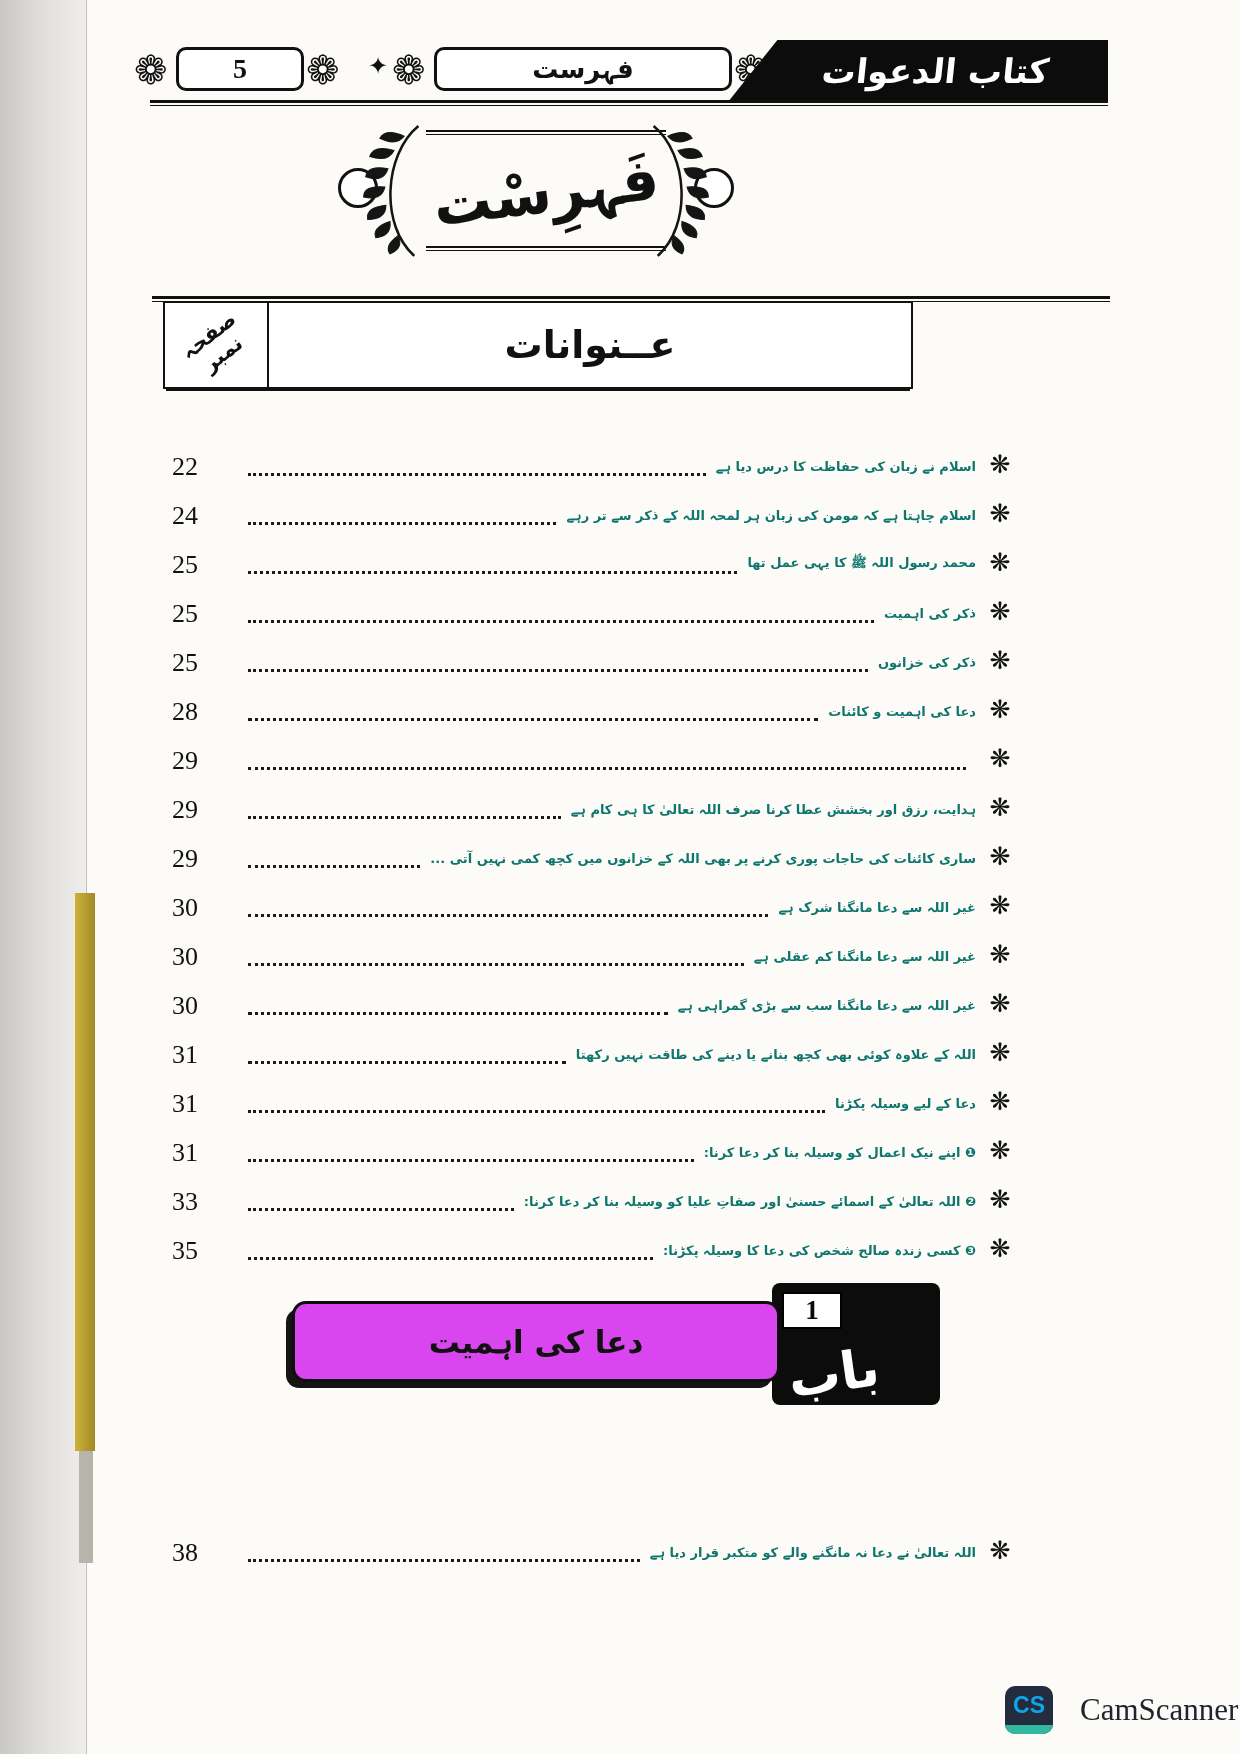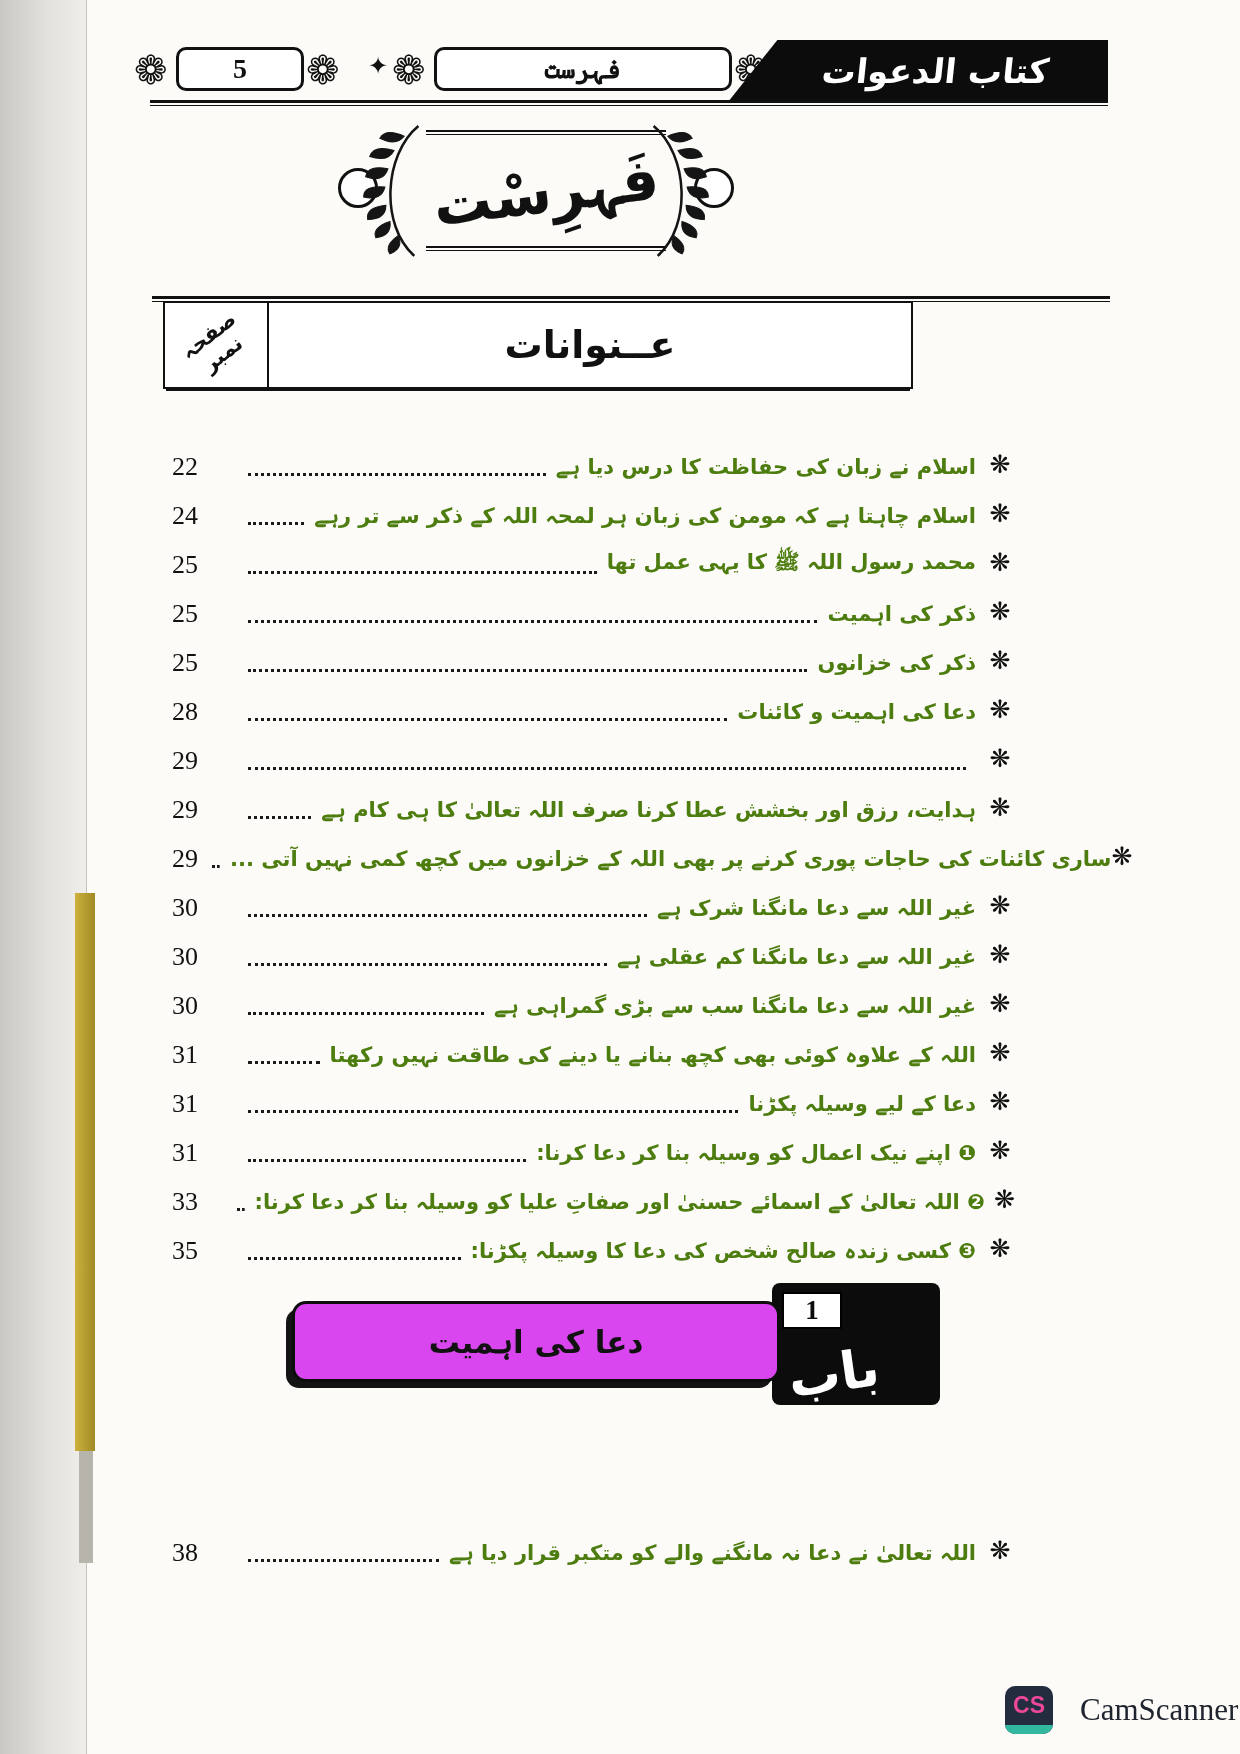--- a/index.html
+++ b/index.html
@@ -16,21 +16,21 @@
   .gray-strip{position:absolute;left:79px;top:1451px;width:14px;height:112px;background:#b7b4ab;}
 
   
   .band-black{position:absolute;left:728px;top:40px;width:380px;height:62px;background:#0c0c0c;
     clip-path:polygon(13% 0,100% 0,100% 100%,0 100%);
     display:flex;align-items:center;justify-content:center;padding-left:34px;box-sizing:border-box;}
   .band-black span{color:#fff;font-size:34px;font-weight:bold;transform:skewX(-6deg);}
   .cartouche{position:absolute;top:47px;height:44px;border:3px solid #111;border-radius:10px;
     background:#fff;display:flex;align-items:center;justify-content:center;box-sizing:border-box;}
   .c-num{left:176px;width:128px;font-family:"Liberation Serif",serif;font-size:28px;font-weight:bold;}
-  .c-title{left:434px;width:298px;font-size:26px;font-weight:bold;font-family:Liberation Serif, serif;}
+  .c-title{left:434px;width:298px;font-size:26px;font-weight:bold;}
   .knot{position:absolute;top:44px;font-size:40px;line-height:52px;color:#111;}
   .flower{position:absolute;top:52px;font-size:24px;color:#111;}
   .dbl-line{position:absolute;height:6px;border-top:3px solid #111;border-bottom:1px solid #111;box-sizing:border-box;}
   .hdr-line{left:150px;top:100px;width:958px;}
 
   
   .med-circle{position:absolute;top:168px;width:40px;height:40px;border:3px solid #111;border-radius:50%;box-sizing:border-box;background:#fff;}
   .med-line{position:absolute;width:240px;height:5px;border-top:2px solid #111;border-bottom:1px solid #111;box-sizing:border-box;}
   .med-title{position:absolute;left:428px;top:140px;width:236px;height:104px;
     display:flex;align-items:center;justify-content:center;
@@ -51,39 +51,39 @@
     border:3px solid #111;border-radius:16px;box-shadow:7px 7px 0 -1px #161616;
     display:flex;align-items:center;justify-content:center;font-size:30px;font-weight:bold;}
 
   
   .toc-wrap{position:absolute;left:172px;width:852px;}
   #toc-list{top:442px;}
   #toc-after-list{top:1528px;}
   .toc-row{display:flex;align-items:center;height:49px;}
   .toc-num{width:62px;font-family:"Liberation Serif",serif;font-size:26px;color:#111;}
   .toc-dots{flex:1;min-width:8px;border-bottom:3.2px dotted #1a1a1a;margin:0 10px 0 14px;transform:translateY(8px);}
-  .toc-title{direction:rtl;font-size:21px;font-weight:700;white-space:nowrap;color:#4d7c0f;}
+  .toc-title{direction:rtl;font-size:13px;font-weight:700;white-space:nowrap;color:#0f766e;}
   .toc-star{width:48px;text-align:center;font-size:25px;transform:translateY(-2px);}
 
   
   .bab-block{position:absolute;left:772px;top:1283px;width:168px;height:122px;background:#0c0c0c;border-radius:8px;}
   .bab-num{position:absolute;left:10px;top:9px;width:60px;height:37px;background:#fff;border:2px solid #000;
     display:flex;align-items:center;justify-content:center;font-family:"Liberation Serif",serif;
     font-size:27px;font-weight:bold;color:#0c0c0c;box-sizing:border-box;}
   .bab-word{position:absolute;left:16px;bottom:2px;color:#fff;font-size:52px;font-weight:bold;transform:rotate(-8deg);}
   .chapter-banner{position:absolute;left:292px;top:1301px;width:482px;height:75px;background:#d946ef;
     border:3.5px solid #0d0d0d;border-radius:14px;box-shadow:-7px 7px 0 -1px #141414;
     display:flex;align-items:center;justify-content:center;font-size:31px;font-weight:bold;direction:rtl;}
 
   
   .cam{position:absolute;left:1005px;top:1686px;display:flex;align-items:center;gap:10px;}
   .cam-icon{width:48px;height:48px;border-radius:10px;overflow:hidden;background:#232d3f;
     display:flex;flex-direction:column;}
   .cam-initials{flex:1;display:flex;align-items:center;justify-content:center;
-    color:#ec4899;font-weight:bold;font-size:23px;font-family:"Liberation Sans",sans-serif;}
+    color:#0ea5e9;font-weight:bold;font-size:23px;font-family:"Liberation Sans",sans-serif;}
   .cam-teal{height:9px;background:#31b89f;}
   .cam-name{font-family:"Liberation Serif",serif;font-size:31px;color:#20242e;margin-left:17px;}
 </style>
 </head>
 <body>
 
 <div id="page">
 
   <div class="edge-strip"></div>
   <div class="yellow-strip"></div>

